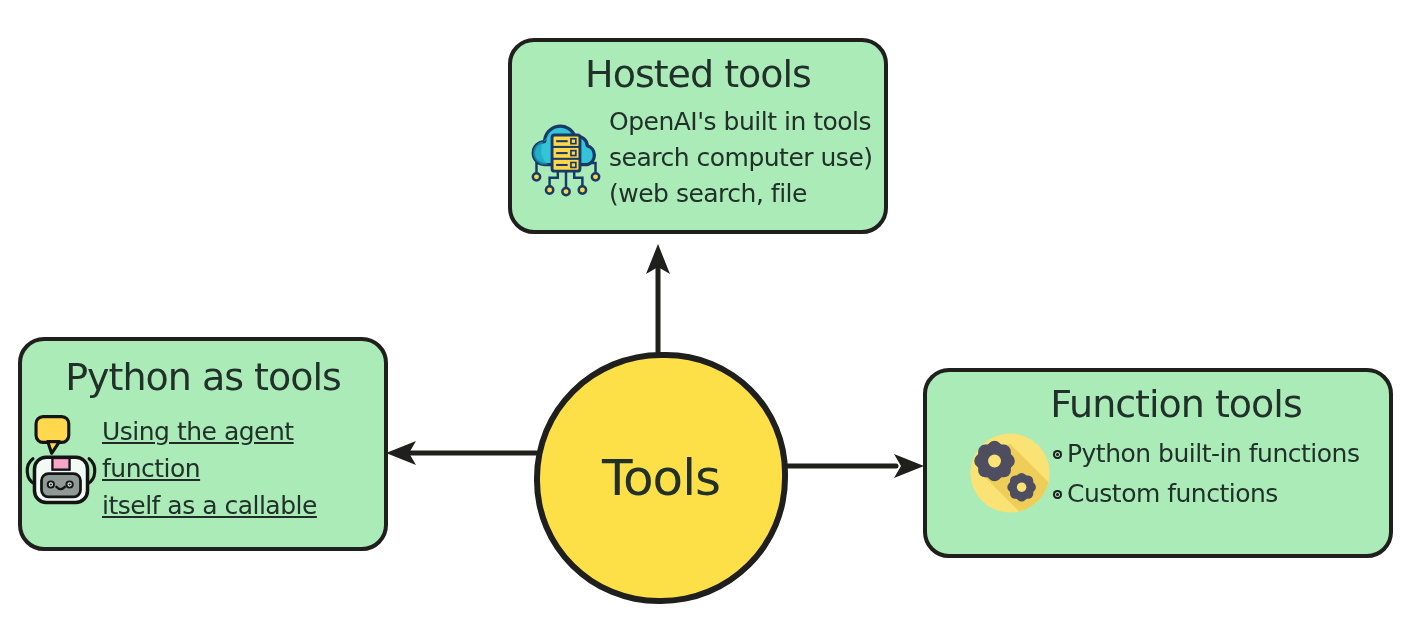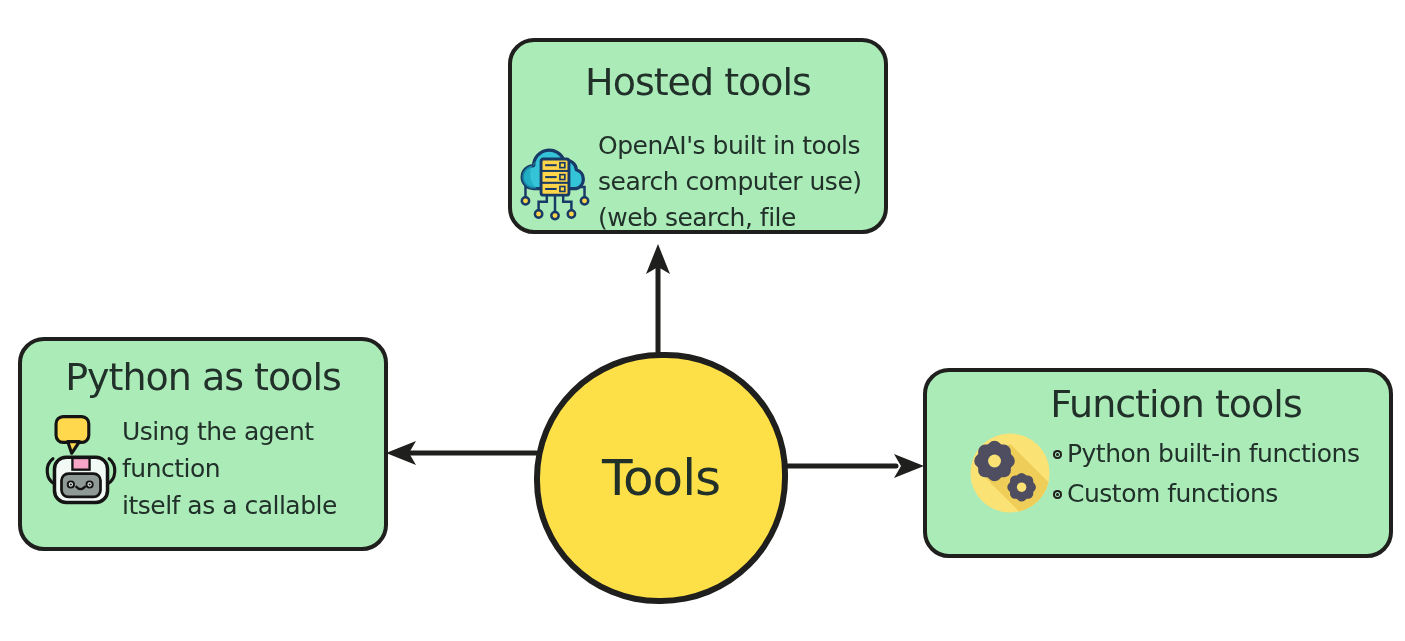--- a/index.html
+++ b/index.html
@@ -41,29 +41,29 @@
   }
   .body-lines {
     font-size: 25px;
     letter-spacing: -0.5px;
     color: #22302a;
   }
   .body-lines .line { white-space: nowrap; }
 
   
   .box-hosted { left: 508px; top: 38px; width: 380px; height: 196px; }
-  .box-hosted .box-title { margin-top: 18px; }
-  .box-hosted .box-body { margin-top: 22px; padding-left: 2px; }
+  .box-hosted .box-title { margin-top: 10px; }
+  .box-hosted .box-body { margin-top: 6px; padding-left: 13px; }
   .box-hosted .icon-wrap { width: 84px; flex: 0 0 84px; margin-top: 4px; }
   .box-hosted .body-lines { line-height: 36px; margin-top: 2px; }
 
   
   .box-agents { left: 18px; top: 337px; width: 370px; height: 214px; }
   .box-agents .box-title { margin-top: 14px; }
-  .box-agents .box-body { margin-top: 8px; padding-left: 20px; }
+  .box-agents .box-body { margin-top: 8px; padding-left: 0; text-decoration: underline; }
   .box-agents .icon-wrap { width: 80px; flex: 0 0 80px; margin-top: 2px; }
   .box-agents .body-lines { line-height: 37px; margin-top: 6px; }
 
   
   .box-functions { left: 923px; top: 368px; width: 470px; height: 190px; padding-left: 36px; }
   .box-functions .box-title { margin-top: 10px; }
   .box-functions .box-body { margin-top: 2px; padding-left: 4px; }
   .box-functions .icon-wrap { width: 86px; flex: 0 0 86px; margin-top: 2px; }
   .bullet-list { margin-top: 6px; }
   .bullet-line {

